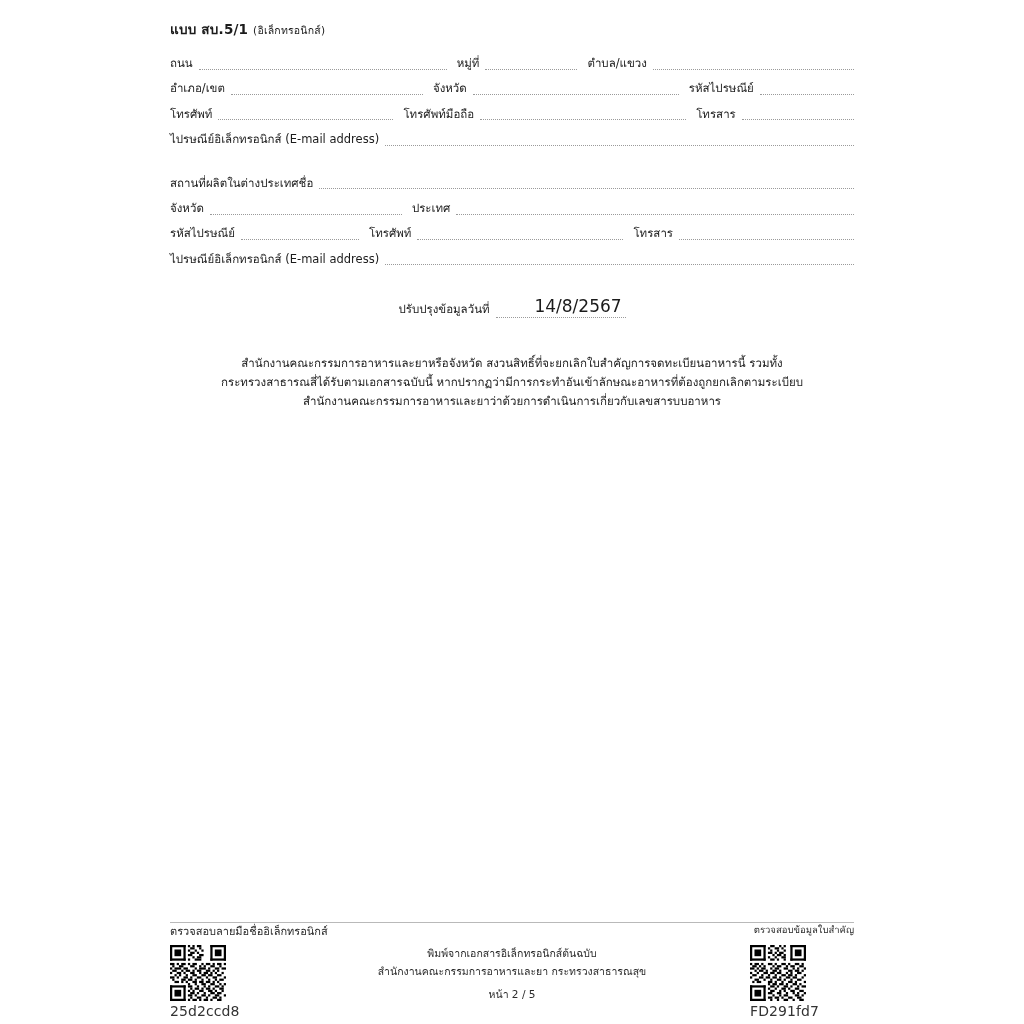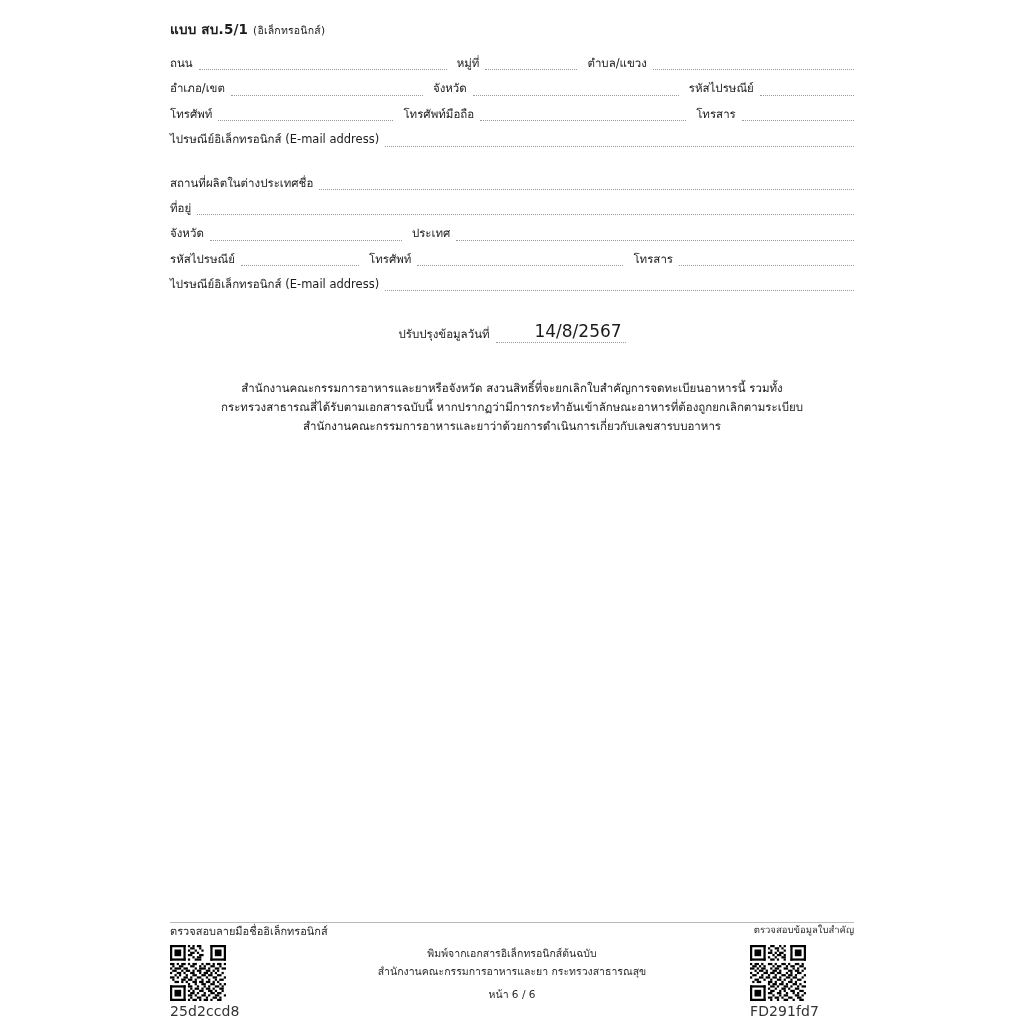--- a/index.html
+++ b/index.html
@@ -36,21 +36,21 @@
     white-space: nowrap;
   }
   .form-code .sub {
     font-size: 10.5px;
     font-weight: normal;
   }
 
   
   .row {
     display: flex;
-    align-items: flex-end;
+    align-items: center;
     font-size: 11.5px;
     line-height: 1.25;
     margin-bottom: 11px;
     white-space: nowrap;
   }
   .lbl {
     flex: 0 0 auto;
     padding-right: 6px;
     color: #1b1b1b;
   }
@@ -200,24 +200,20 @@
       <span class="line"></span>
     </div>
 
     <div style="height:18px"></div>
 
     <div class="row">
       <span class="lbl">สถานที่ผลิตในต่างประเทศชื่อ</span>
       <span class="line"></span>
     </div>
 
-    <div class="row">
-      <span class="lbl">ที่อยู่</span>
-      <span class="line"></span>
-    </div>
 
     <div class="row">
       <span class="lbl">จังหวัด</span>
       <span class="line w3"></span>
       <span class="gap"></span>
       <span class="lbl">ประเทศ</span>
       <span class="line"></span>
     </div>
 
     <div class="row">
@@ -249,21 +245,21 @@
 
   </div>
 
   <div class="footer-line"></div>
   <div class="footer-left-label">ตรวจสอบลายมือชื่ออิเล็กทรอนิกส์</div>
   <div class="footer-right-label">ตรวจสอบข้อมูลใบสำคัญ</div>
 
   <div class="footer-center">
     <div>พิมพ์จากเอกสารอิเล็กทรอนิกส์ต้นฉบับ</div>
     <div>สำนักงานคณะกรรมการอาหารและยา กระทรวงสาธารณสุข</div>
-    <div class="page-num">หน้า 6 / 6</div>
+    <div class="page-num">หน้า 2 / 5</div>
   </div>
 
   <div class="qr-block qr-left">
     <svg class="qr-img" viewBox="0 0 25 25">
       <rect width="25" height="25" fill="#ffffff"></rect>
       <g fill="#000000">
         <rect x="0" y="0" width="7" height="1"></rect>
           <rect x="0" y="6" width="7" height="1"></rect>
         <rect x="0" y="0" width="1" height="7"></rect>
           <rect x="6" y="0" width="1" height="7"></rect>

